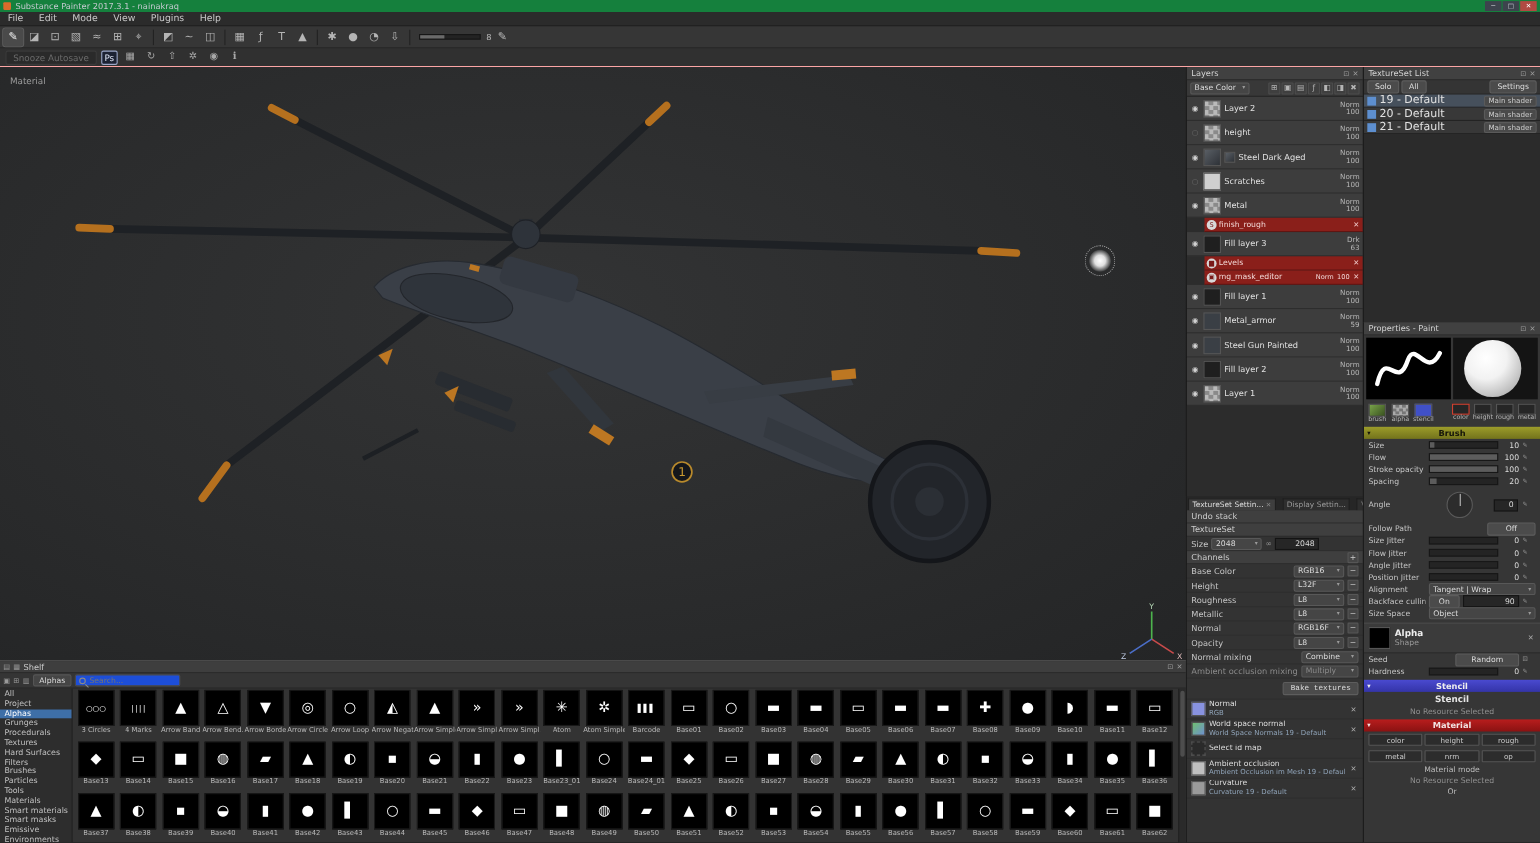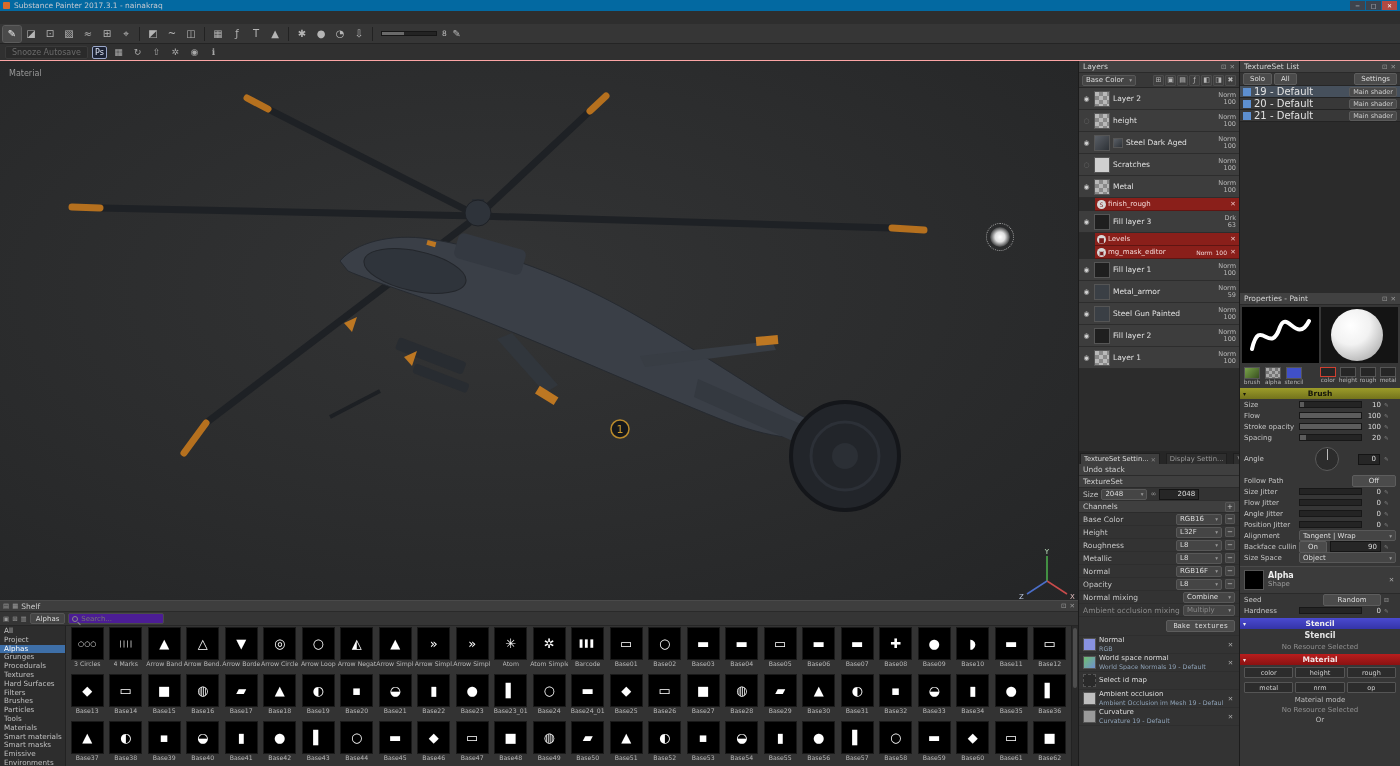--- a/index.html
+++ b/index.html
@@ -1,20 +1,20 @@
 <!DOCTYPE html>
 <html><head>
 <meta charset="utf-8">
 <style>
 *{margin:0;padding:0;box-sizing:border-box;}
 html,body{width:1400px;height:766px;background:#1a1a1a;font-family:"DejaVu Sans",sans-serif;overflow:hidden;}
 #app{position:relative;width:1400px;height:766px;background:#2e2e2e;color:#c8c8c8;}
 
 
-.titlebar{position:absolute;left:0;top:0;right:0;height:11px;background:#0369a1;display:flex;align-items:center;gap:4px;padding:0 3px;font-size:7.5px;color:#c5c9d0;}
+.titlebar{position:absolute;left:0;top:0;right:0;height:11px;background:#15803d;display:flex;align-items:center;gap:4px;padding:0 3px;font-size:7.5px;color:#c5c9d0;}
 .app-icon{width:7px;height:7px;background:#d96b2b;border-radius:1px;flex:none;}
 .winbtns{margin-left:auto;display:flex;gap:1px;}
 .winbtn{width:15px;height:9px;display:flex;align-items:center;justify-content:center;font-size:6px;background:#3d434d;color:#cfd3da;}
 .winbtn.close{background:#b14a42;color:#fff;}
 .menubar{position:absolute;left:0;top:11px;right:0;height:13px;background:#2b2b2b;border-bottom:1px solid #1f1f1f;display:flex;align-items:center;font-size:8.5px;color:#c9c9c9;}
 .menu-item{padding:0 7px;height:100%;display:flex;align-items:center;}
 .toolbar1{position:absolute;left:0;top:24px;right:0;height:20px;background:#363636;border-bottom:1px solid #242424;display:flex;align-items:center;padding:0 3px;gap:1px;color:#b5b5b5;}
 .ticon{width:18px;height:16px;display:flex;align-items:center;justify-content:center;font-size:10px;border-radius:2px;flex:none;}
 .ticon.active{background:#4a4a4a;color:#ececec;outline:1px solid #5c5c5c;}
 .tsep{width:1px;height:14px;background:#222;margin:0 3px;flex:none;}
@@ -141,21 +141,21 @@
 .mat-chips{display:flex;gap:2px;padding:2px 4px;flex:none;}
 .mat-chip{flex:1;height:11px;background:#2c2c2c;border:1px solid #555;color:#ccc;font-size:6.5px;display:flex;align-items:center;justify-content:center;border-radius:1px;}
 .center-small{font-size:7px;text-align:center;color:#bdbdbd;padding:1px;flex:none;}
 
 
 .shelf{position:absolute;left:0;top:600px;width:1078px;height:166px;background:#333;border-top:1px solid #4a4a4a;display:flex;flex-direction:column;}
 .shelf-head{height:11px;background:#3e3e3e;display:flex;align-items:center;gap:3px;padding:0 3px;font-size:7.5px;color:#ccc;border-bottom:1px solid #2a2a2a;flex:none;}
 .sh-icon{font-size:6.5px;color:#9a9a9a;}
 .shelf-tb{height:14px;background:#353535;display:flex;align-items:center;gap:3px;padding:0 3px;border-bottom:1px solid #262626;flex:none;}
 .shelf-tab{background:#454545;border:1px solid #555;font-size:7px;color:#ddd;padding:0 5px;height:11px;display:flex;align-items:center;border-radius:2px;}
-.search{display:flex;align-items:center;gap:3px;background:#4c1d95;border:1px solid #4a4a4a;height:11px;padding:0 3px;width:96px;border-radius:2px;}
+.search{display:flex;align-items:center;gap:3px;background:#1d4ed8;border:1px solid #4a4a4a;height:11px;padding:0 3px;width:96px;border-radius:2px;}
 .search input{background:transparent;border:none;outline:none;color:#ccc;font-size:7px;width:76px;font-family:"DejaVu Sans",sans-serif;}
 .mag{width:6px;height:6px;border:1px solid #8a8a8a;border-radius:50%;position:relative;flex:none;}
 .mag::after{content:"";position:absolute;width:4px;height:1px;background:#8a8a8a;transform:rotate(45deg);left:4px;top:6px;}
 .shelf-body{flex:1;display:flex;overflow:hidden;}
 .shelf-cats{width:66px;background:#2d2d2d;border-right:1px solid #222;padding-top:1px;flex:none;}
 .shelf-cat{height:8.8px;line-height:8.8px;padding-left:4px;font-size:7.2px;color:#c0c0c0;white-space:nowrap;overflow:hidden;}
 .shelf-cat.selected{background:#3e6fa8;color:#fff;}
 .shelf-grid{flex:1;display:grid;grid-template-columns:repeat(26,1fr);align-content:start;padding:1px 2px;}
 .shelf-item{display:flex;flex-direction:column;align-items:center;height:47px;overflow:hidden;}
 .shelf-thumb{width:33px;height:33px;background:#000;border:1px solid #191919;color:#fff;display:flex;align-items:center;justify-content:center;font-size:13px;}
@@ -171,20 +171,28 @@
   <div class="titlebar">
     <span class="app-icon"></span>
     <span>Substance Painter 2017.3.1 - nainakraq</span>
     <div class="winbtns">
       <span class="winbtn">─</span>
       <span class="winbtn">□</span>
       <span class="winbtn close">✕</span>
     </div>
   </div>
 
+  <div class="menubar" id="menubar">
+      <div class="menu-item">File</div>
+      <div class="menu-item">Edit</div>
+      <div class="menu-item">Mode</div>
+      <div class="menu-item">View</div>
+      <div class="menu-item">Plugins</div>
+      <div class="menu-item">Help</div>
+    </div>
   <div class="toolbar1" id="toolbar1">
       <div class="ticon active">✎</div>
       <div class="ticon">◪</div>
       <div class="ticon">⊡</div>
       <div class="ticon">▧</div>
       <div class="ticon">≈</div>
       <div class="ticon">⊞</div>
       <div class="ticon">⌖</div>
       <div class="tsep"></div>
       <div class="ticon">◩</div>

